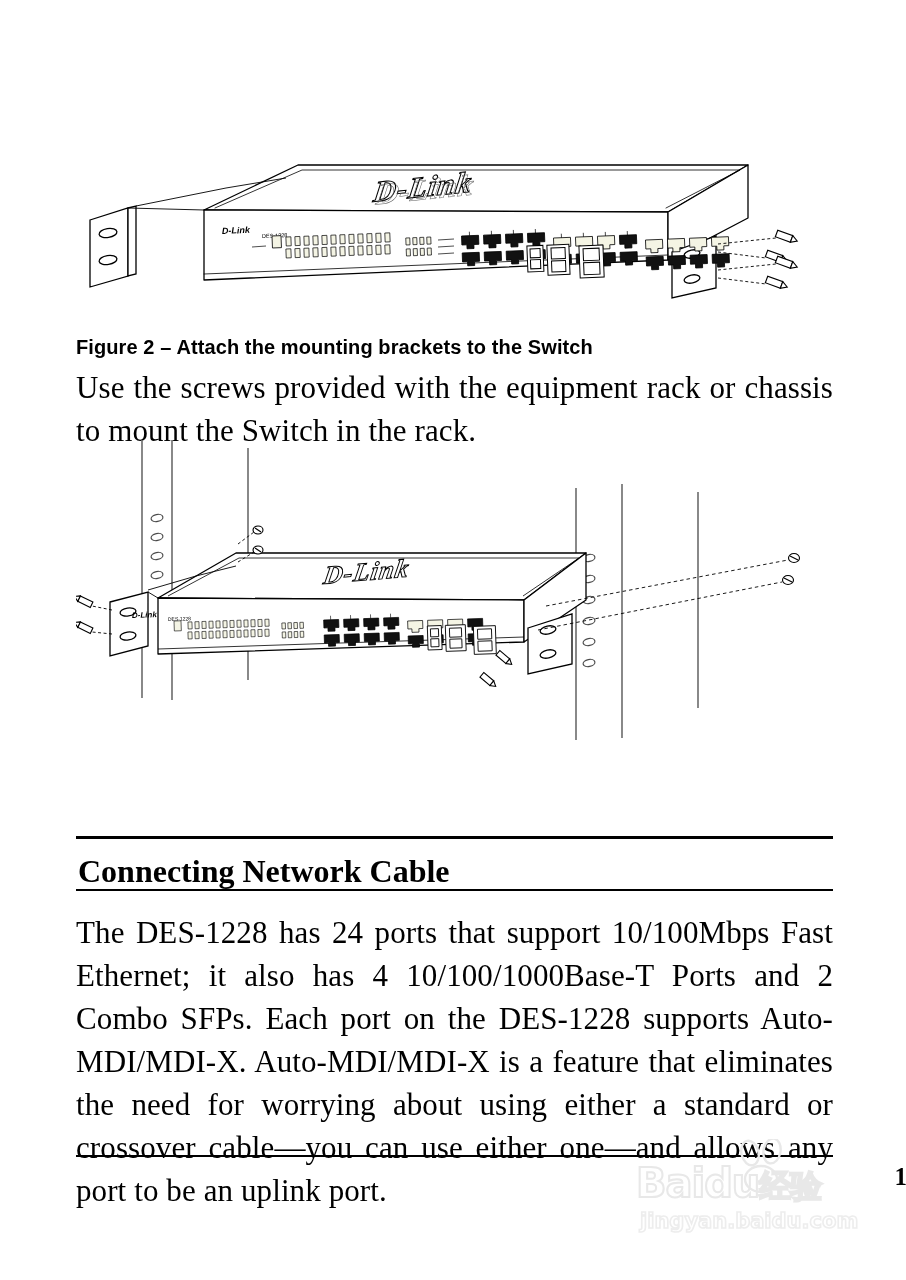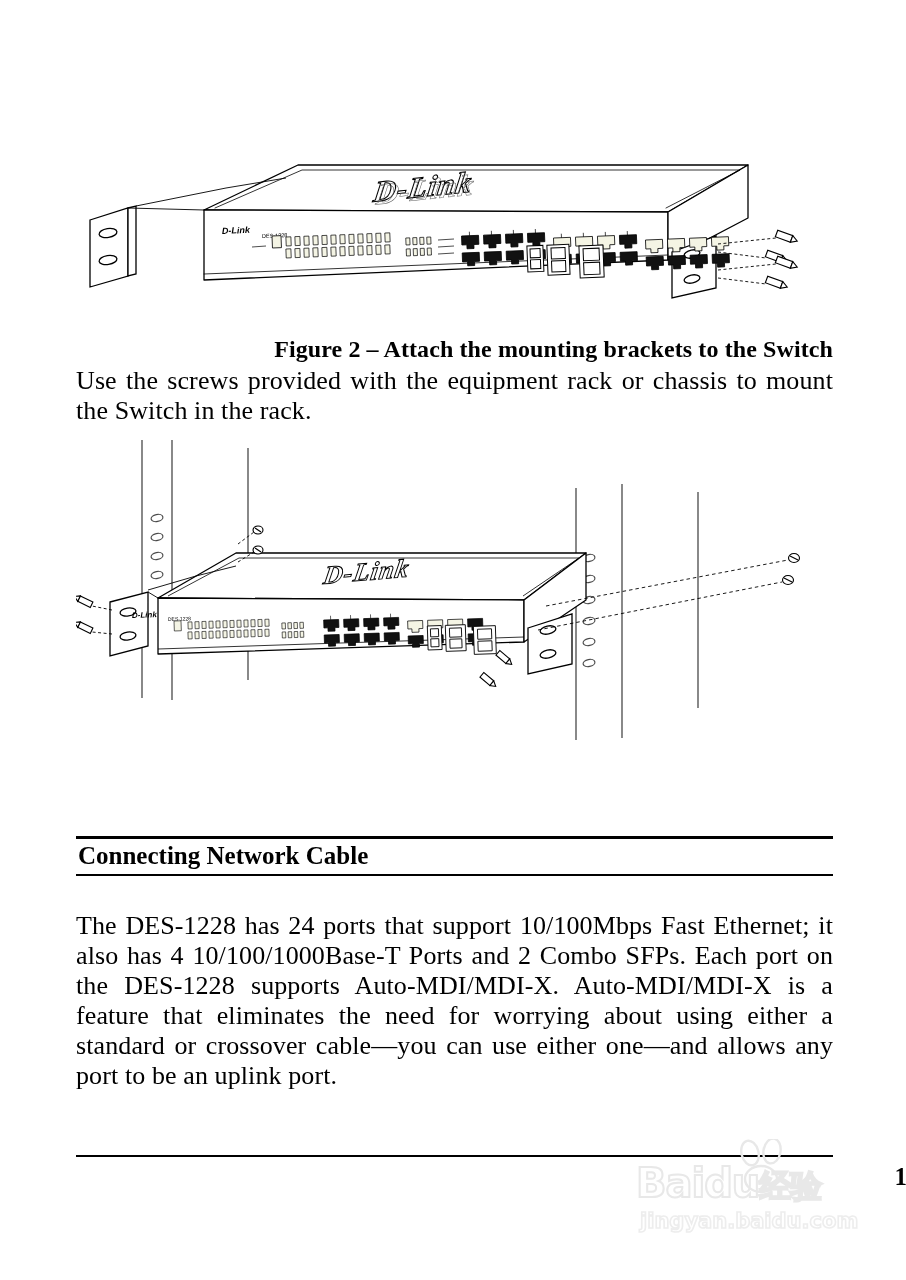--- a/index.html
+++ b/index.html
@@ -31,30 +31,30 @@
     top: 0;
     width: 757px;
   }
 
   .fig-wrap {
     width: 100%;
     text-align: center;
   }
 
   .fig-caption {
-    font-family: Liberation Serif, serif;
+    font-family: Liberation Sans, sans-serif;
     font-weight: bold;
-    font-size: 24px;
-    text-align: right;
+    font-size: 20px;
+    text-align: left;
     letter-spacing: 0.1px;
   }
 
   .body-text {
-    font-size: 26px;
-    line-height: 30px;
+    font-size: 31px;
+    line-height: 43px;
     text-align: justify;
     text-justify: inter-word;
     letter-spacing: 0.1px;
   }
   .body-text.last-line-natural {
     text-align-last: left;
   }
 
   
   .section-head {
@@ -67,23 +67,23 @@
     background: #000000;
     width: 100%;
   }
   .rule-thin {
     height: 2px;
     background: #000000;
     width: 100%;
   }
   .section-title {
     font-weight: bold;
-    font-size: 25px;
+    font-size: 32px;
     line-height: 32px;
-    padding: 1px 0 2px 2px;
+    padding: 16px 0 2px 2px;
     white-space: nowrap;
   }
 
   
   .footer-rule {
     position: absolute;
     left: 76px;
     top: 1155px;
     width: 757px;
     height: 2px;

